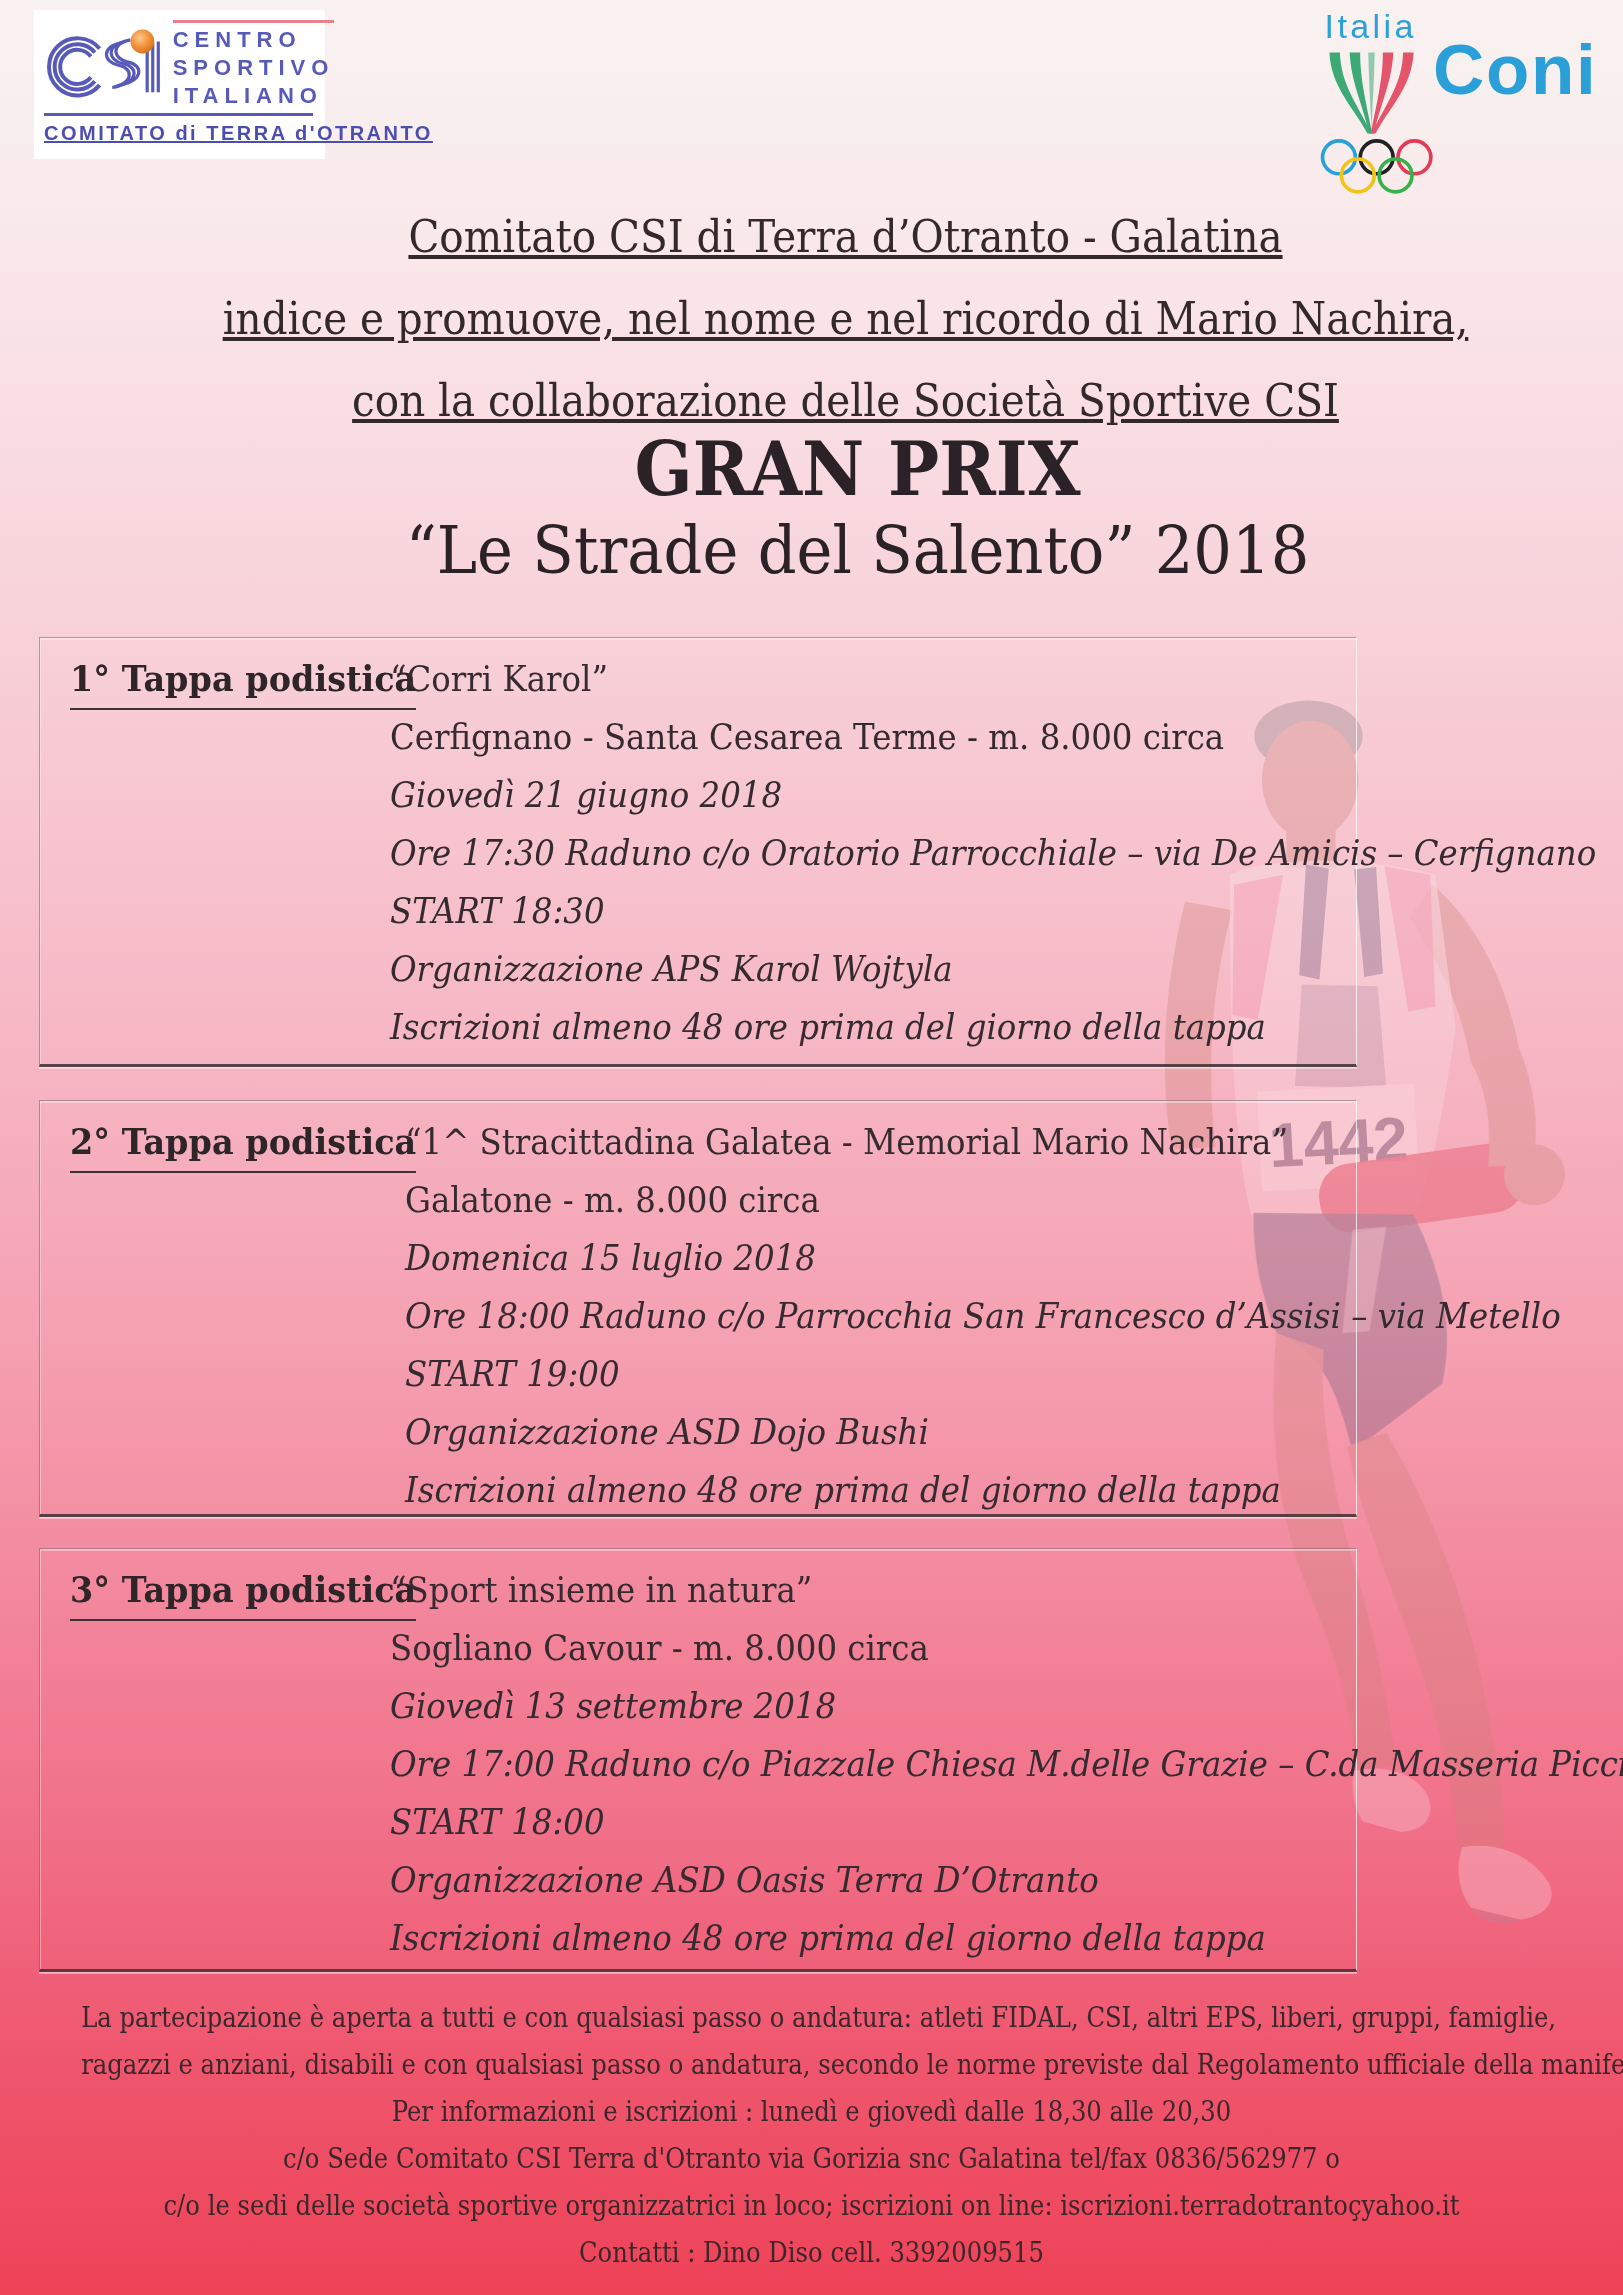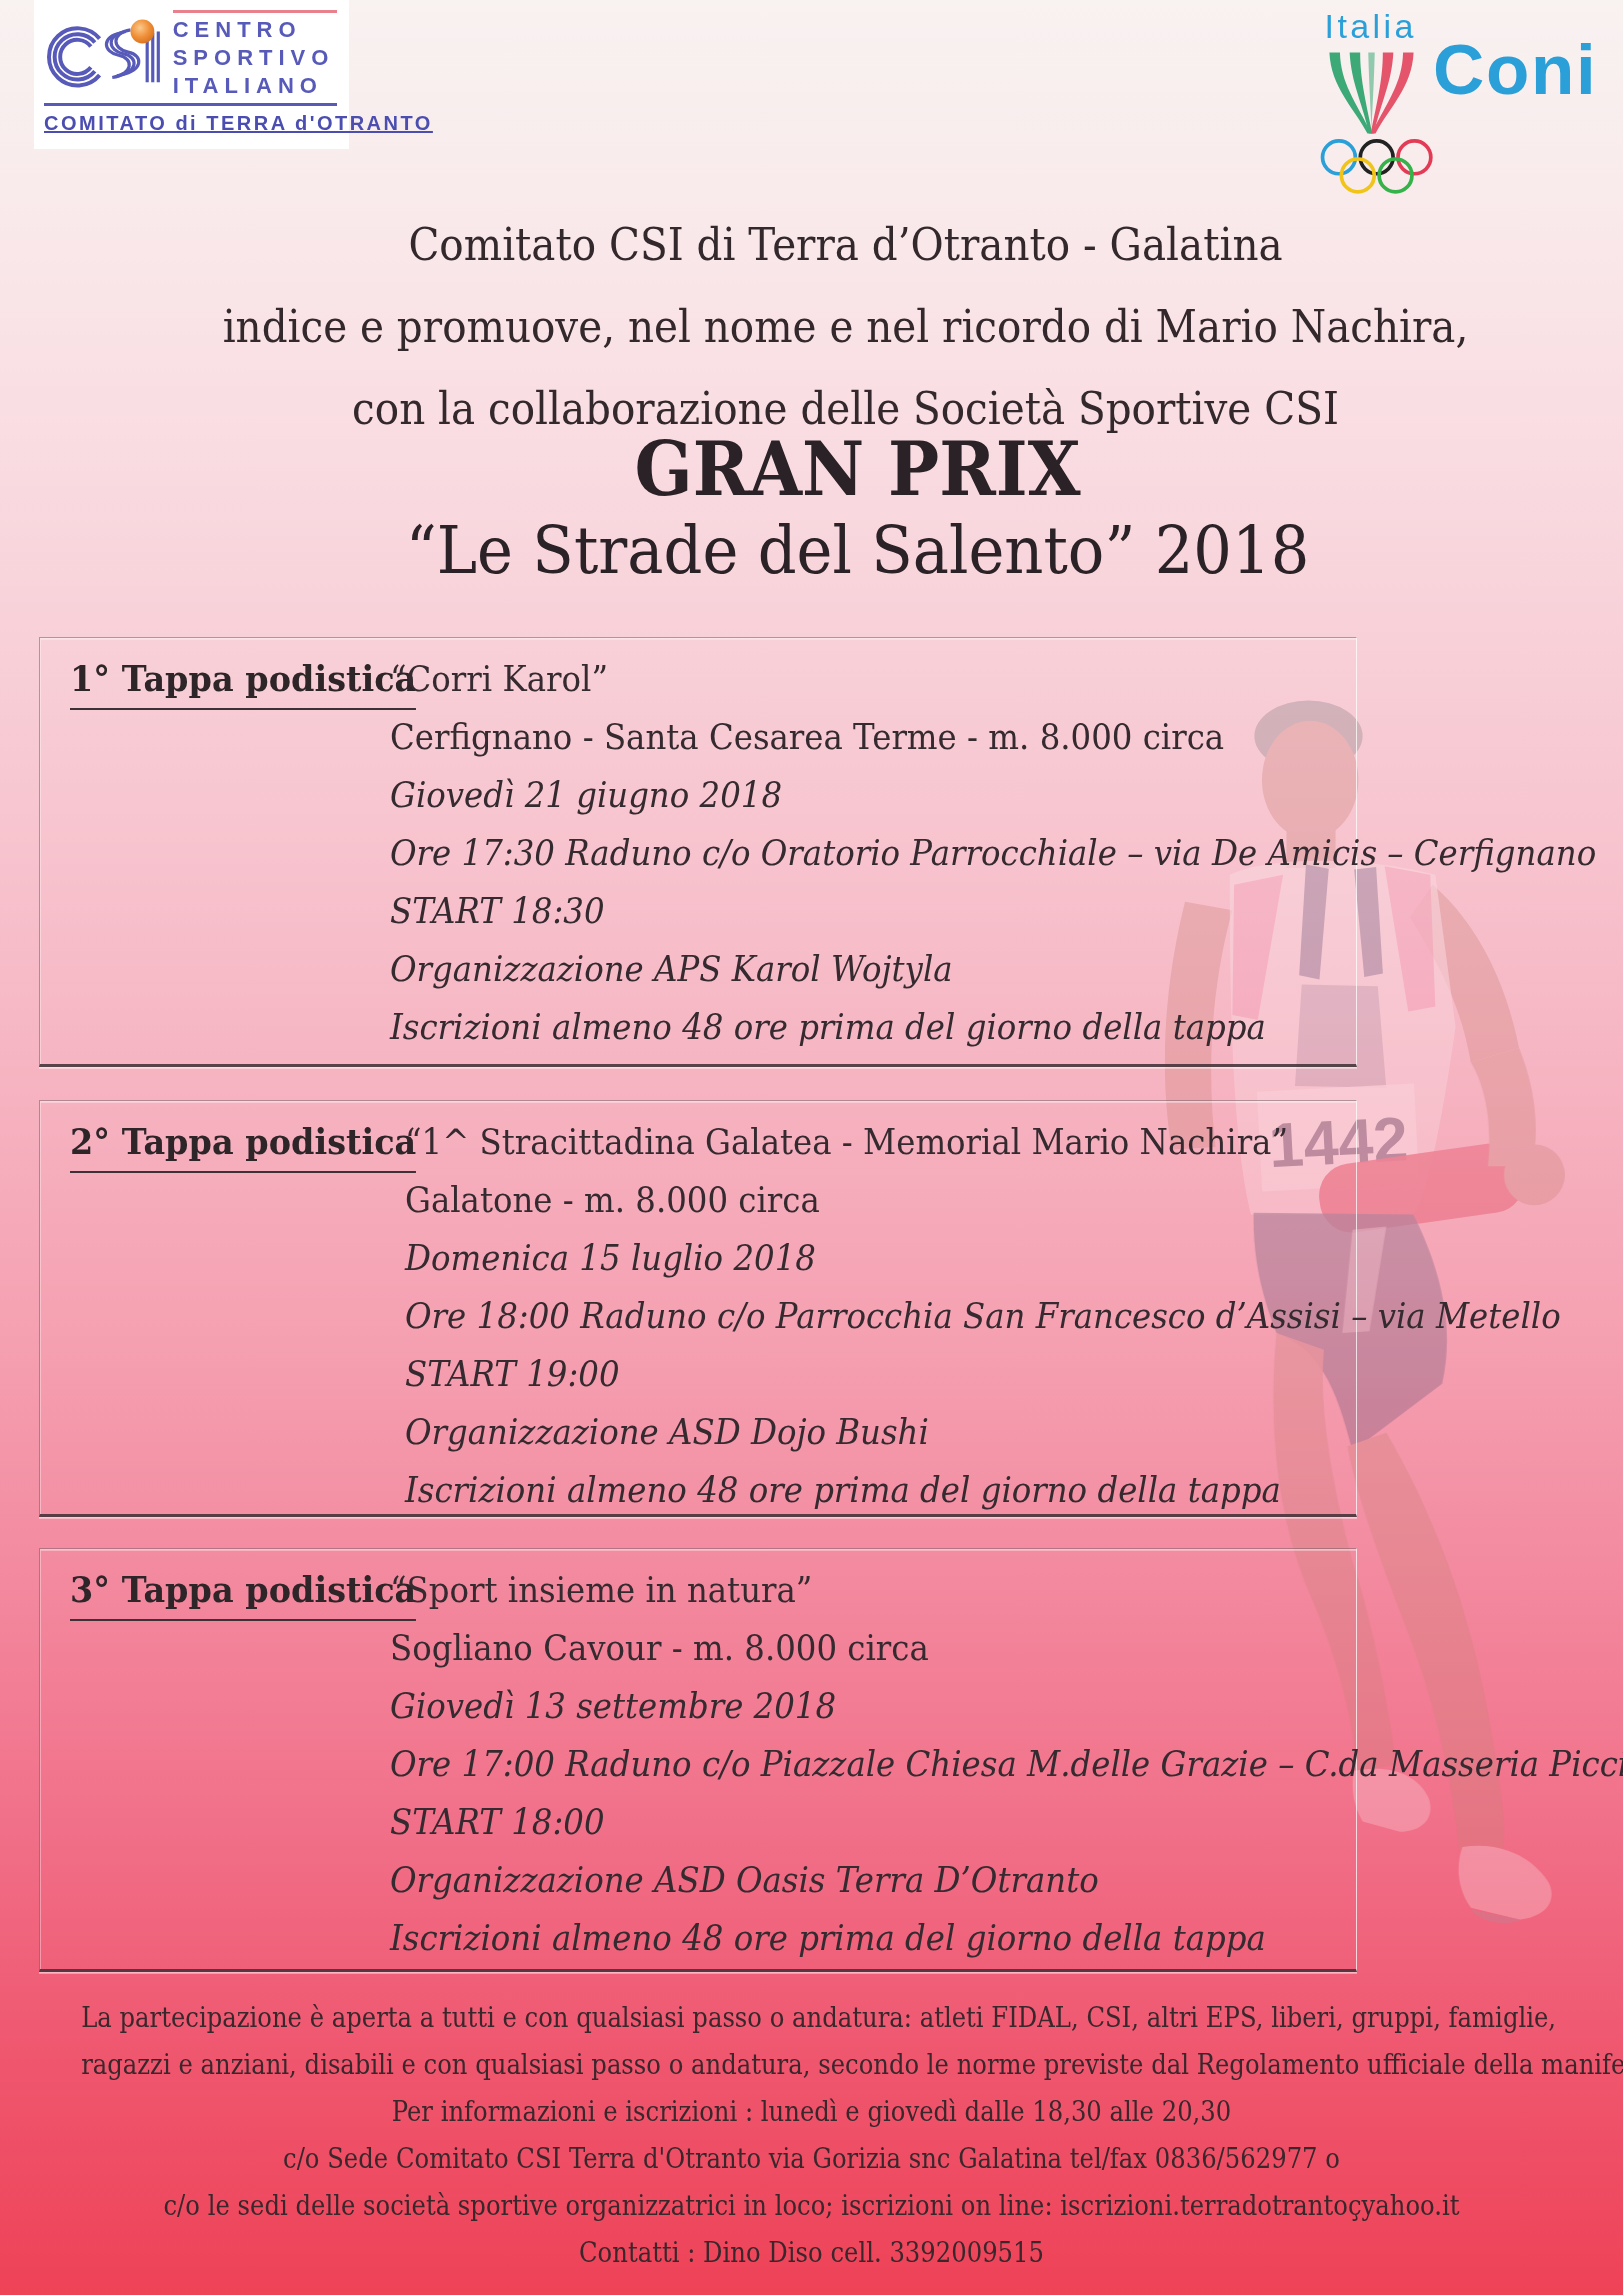--- a/index.html
+++ b/index.html
@@ -10,21 +10,21 @@
     overflow:hidden;
     color:#33282c;
     font-family:"DejaVu Serif","Liberation Serif",serif;
     background:linear-gradient(180deg,
       #f8f2f1 0%, #f9ebec 8%, #f9dee3 18%, #f8d0d8 28%,
       #f7c2cd 38%, #f6b2c0 48%, #f5a1b2 58%, #f38ba0 68%,
       #f1718a 79%, #ef5870 89%, #ee4257 100%);
   }
   
   .csi-box{
-    position:absolute;left:34px;top:0;width:315px;height:149px;
+    position:absolute;left:34px;top:10px;width:291px;height:149px;
     background:#ffffff;box-sizing:border-box;padding:8.5px 12px 6.8px 10px;
     font-family:"Liberation Sans","DejaVu Sans",sans-serif;
   }
   .csi-row{display:flex;align-items:flex-start;}
   .csi-emblem{flex:0 0 127px;height:91px;}
   .csi-names{flex:1;padding-left:1.7px;padding-top:1.7px;}
   .csi-redline{height:2.5px;background:#e8808e;margin-bottom:3.4px;}
   .csi-name-line{
     color:#575ab9;font-weight:bold;font-size:22px;line-height:28px;
     letter-spacing:6px;white-space:nowrap;
@@ -38,22 +38,22 @@
   .coni-box{position:absolute;left:1306px;top:6.8px;width:313px;height:186px;
     font-family:"Liberation Sans","DejaVu Sans",sans-serif;}
   .coni-italia{position:absolute;left:18.6px;top:0;color:#2a9fd8;
     font-weight:normal;font-size:34px;letter-spacing:3.4px;}
   .coni-crest{position:absolute;left:15px;top:44px;}
   .coni-word{position:absolute;left:127px;top:22px;color:#2a9fd8;
     font-weight:bold;font-size:71px;letter-spacing:1.7px;}
   .coni-rings{position:absolute;left:8.5px;top:129px;}
   
   .intro{
-    position:absolute;top:204px;left:0;width:100%;box-sizing:border-box;
-    padding-left:68px;text-align:center;
+    position:absolute;top:196px;left:0;width:100%;box-sizing:border-box;
+    padding-left:68px;text-align:center;text-decoration:underline;
   }
   .intro p{margin:0;font-size:44px;line-height:82px;transform:scaleX(.92);transform-origin:center;}
   .title-block{
     position:absolute;top:427px;left:0;width:100%;box-sizing:border-box;
     padding-left:36px;text-align:center;margin-left:28px;
   }
   .title-main{margin:0;font-size:74px;line-height:85px;font-weight:bold;
     transform:scaleX(.92);transform-origin:center;color:#2a2226;}
   .title-sub{margin:0;font-size:66px;line-height:78px;font-weight:normal;
     transform:scaleX(.92);transform-origin:center;color:#2a2226;}

